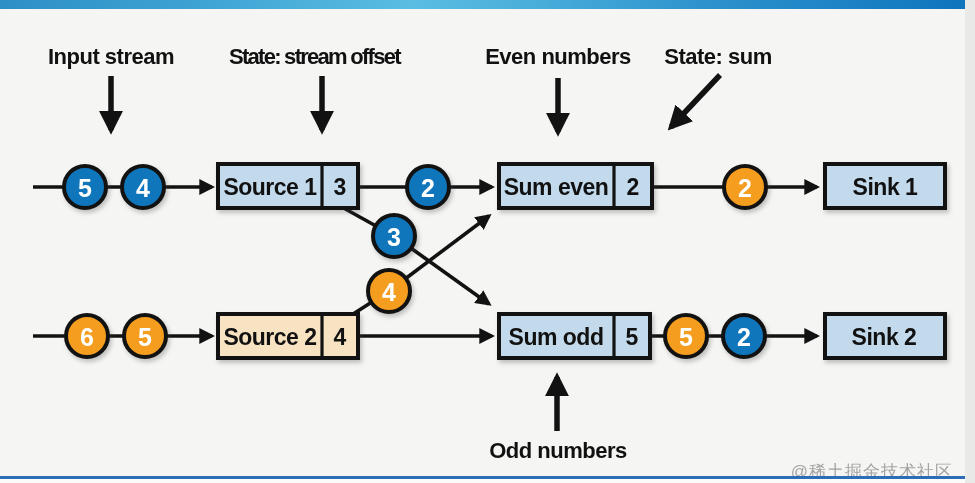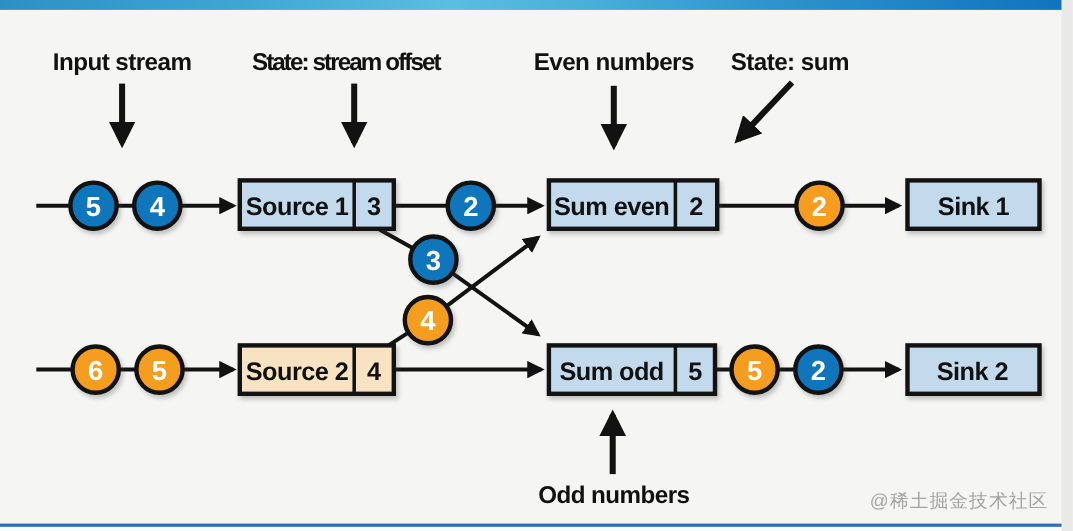--- a/index.html
+++ b/index.html
@@ -30,21 +30,21 @@
   .tok{stroke:#121212;stroke-width:4;}
   .tok-blue{fill:#1076bc;}
   .tok-orange{fill:#f49d1f;}
   .shadow{filter:drop-shadow(2.5px 3.5px 2px rgba(70,70,70,0.30));}
   text{fill:#111;}
   .ann-label{font-size:22px;font-weight:bold;letter-spacing:-0.5px;}
   .box-label{font-size:23px;font-weight:bold;letter-spacing:-0.5px;}
   .state-label{font-size:23px;font-weight:bold;}
   .tok-label{font-size:25px;font-weight:bold;fill:#ffffff;}
   .watermark{
-    position:absolute;right:12px;top:444px;
+    position:absolute;right:12px;top:460px;
     font-size:17px;color:#a3a3a3;letter-spacing:1px;
   }
 </style>
 </head>
 <body>
 
 <div class="page">
   <div class="top-bar"></div>
 
   <svg class="diagram" width="975" height="483" viewBox="0 0 975 483">

